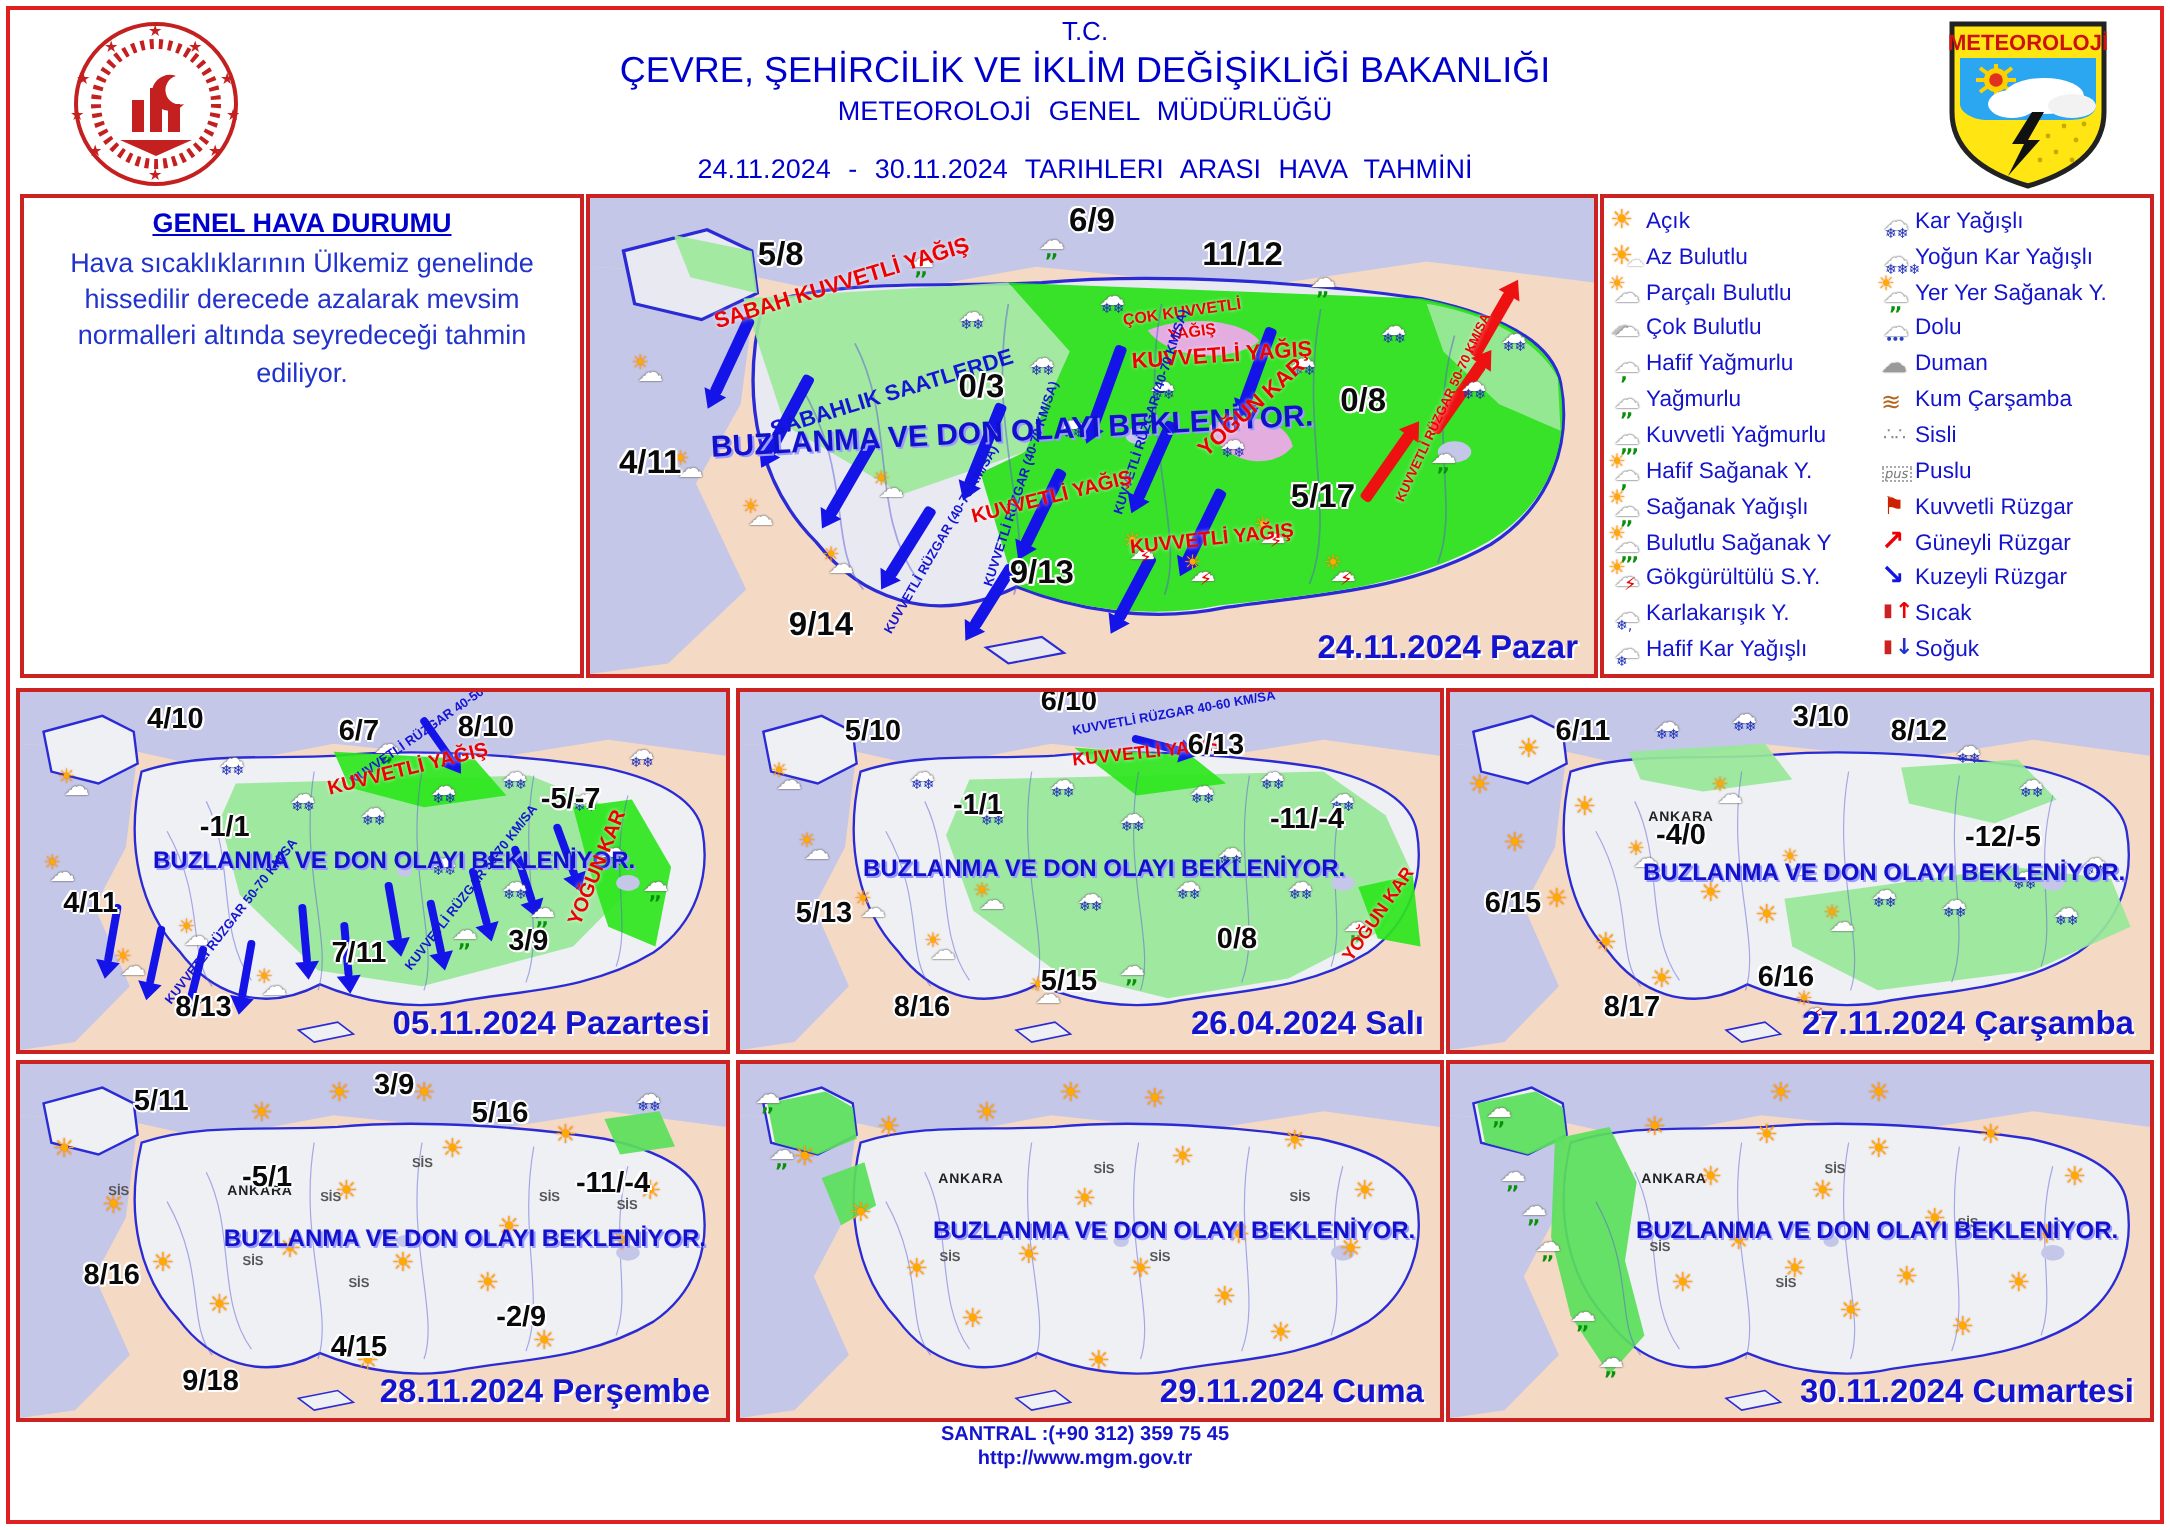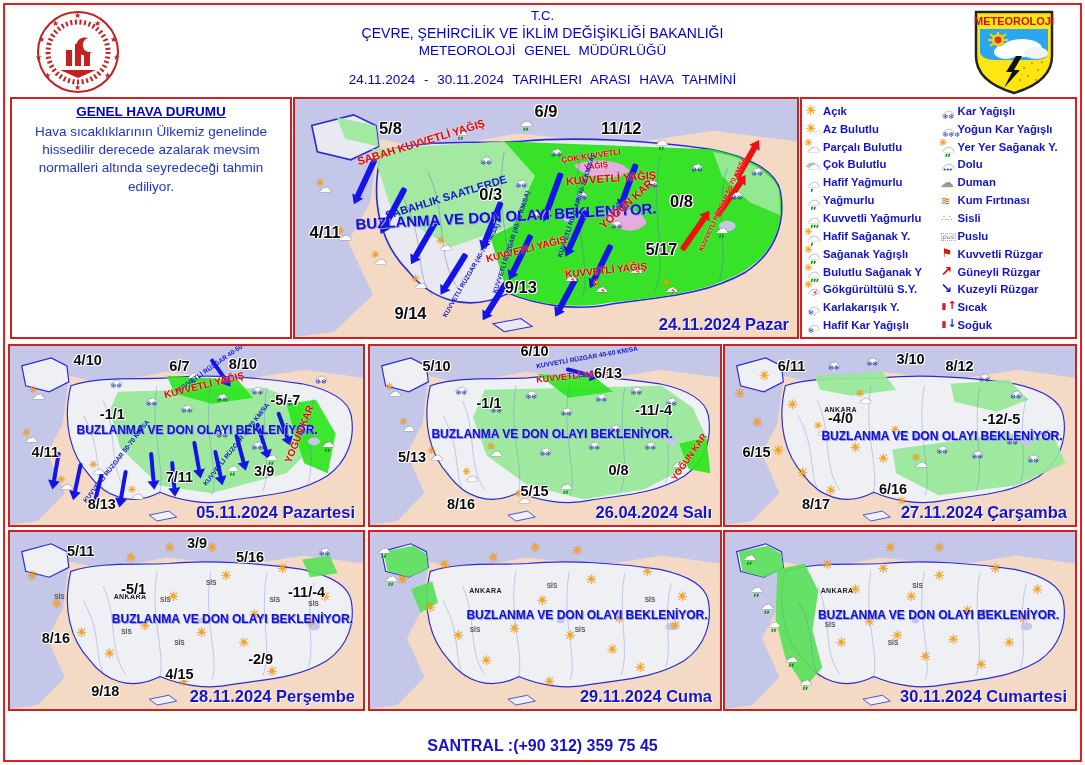--- a/index.html
+++ b/index.html
@@ -3,40 +3,40 @@
 <meta charset="utf-8">
 <style>
   html,body{margin:0;padding:0;}
   body{width:1085px;height:765px;position:relative;background:#ffffff;
        font-family:"Liberation Sans",sans-serif;overflow:hidden;}
   .frame{position:absolute;left:3px;top:3px;right:3px;bottom:3px;border:2px solid #e02020;}
 
   
   .hdr{position:absolute;left:150px;right:150px;top:8px;text-align:center;color:#0000cc;font-weight:normal;}
   .hdr .tc{font-size:13px;}
-  .hdr .l1{font-size:14px;margin-top:2px;}
+  .hdr .l1{font-size:18px;margin-top:2px;}
   .hdr .l2{font-size:13.5px;margin-top:2px;word-spacing:5px;}
   .hdr .dr{font-size:13.5px;margin-top:14px;word-spacing:5px;}
 
   
   .logo{position:absolute;top:8px;width:112px;height:88px;}
   .logo-left{left:22px;}
   .logo-right{left:958px;}
 
   
   .panel{position:absolute;border:2px solid #cc2222;background:#fff;box-sizing:border-box;}
   .info{left:10px;top:97px;width:282px;height:242px;padding:5px 6px;text-align:center;}
   .info .t{font-size:13.5px;font-weight:bold;color:#0000cc;text-decoration:underline;margin-bottom:4px;}
   .info .b{font-size:13.5px;font-weight:normal;color:#2233cc;line-height:1.35;}
 
   
   .legend{left:800px;top:97px;width:277px;height:242px;display:flex;padding:3px 2px;box-sizing:border-box;}
   .lg-col{width:50%;display:flex;flex-direction:column;}
   .lg-row{display:flex;align-items:center;height:18.1px;overflow:visible;}
-  .lg-label{font-size:11.3px;font-weight:bold;color:#1414cc;white-space:nowrap;}
+  .lg-label{font-size:11.3px;font-weight:normal;color:#1414cc;white-space:nowrap;}
 
   
   .wi{position:relative;display:inline-block;width:19px;height:16px;flex:0 0 19px;
       font-family:"DejaVu Sans",sans-serif;}
   .wi span{position:absolute;line-height:1;}
   .g-sun{color:#ffaa00;text-shadow:0 0 1px #e05500;font-size:13px;left:1px;top:1px;}
   .g-sun-b{color:#ffaa00;text-shadow:0 0 1px #e05500;font-size:10px;left:0;top:-1px;}
   .g-cloud{color:#ffffff;text-shadow:0 0 1px #666,0 0 1px #666;font-size:13px;left:3px;top:2px;}
   .g-cloud-sm{color:#ffffff;text-shadow:0 0 1px #666;font-size:9px;left:9px;top:6px;}
   .g-cloud-gray{color:#c2c2c2;text-shadow:0 0 1px #777;font-size:12px;left:1px;top:1px;}
@@ -78,21 +78,21 @@
   .big .arw{height:6px;}
   .arw::after{content:"";position:absolute;right:-8px;top:50%;transform:translateY(-50%);
               border:6px solid transparent;border-left:9px solid;border-right:0;border-left-color:inherit;}
   .arw.b{background:#1414e8;border-left-color:#1414e8;color:#1414e8;}
   .arw.r{background:#ee1111;border-left-color:#ee1111;color:#ee1111;}
   .arw.b::after{border-left-color:#1414e8;}
   .arw.r::after{border-left-color:#ee1111;}
 
   
   .footer{position:absolute;left:0;right:0;top:712px;text-align:center;color:#1414cc;font-weight:bold;}
-  .footer div{font-size:16px;line-height:1.2;margin-top:24px;}
+  .footer div{font-size:10px;line-height:1.2;}
 </style>
 </head>
 <body>
 
 <div class="frame"></div>
 
 <div class="logo logo-left">
   <svg viewBox="0 0 112 88" width="112" height="88">
     <circle cx="56" cy="44" r="40" fill="#fff" stroke="#c42020" stroke-width="2"></circle>
     <circle cx="56" cy="44" r="30" fill="#fff" stroke="#c42020" stroke-width="5" stroke-dasharray="2,2.6"></circle>
@@ -288,21 +288,21 @@
       <div class="lg-row">
         <span class="wi">
           <span class="g-cloud-dark">☁</span>
         </span>
         <span class="lg-label">Duman</span>
       </div>
       <div class="lg-row">
         <span class="wi">
           <span class="g-sand">≋</span>
         </span>
-        <span class="lg-label">Kum Fırtınası</span>
+        <span class="lg-label">Kum Çarşamba</span>
       </div>
       <div class="lg-row">
         <span class="wi">
           <span class="g-fog">∴∴</span>
         </span>
         <span class="lg-label">Sisli</span>
       </div>
       <div class="lg-row">
         <span class="wi">
           <span class="g-mist">pus</span>

